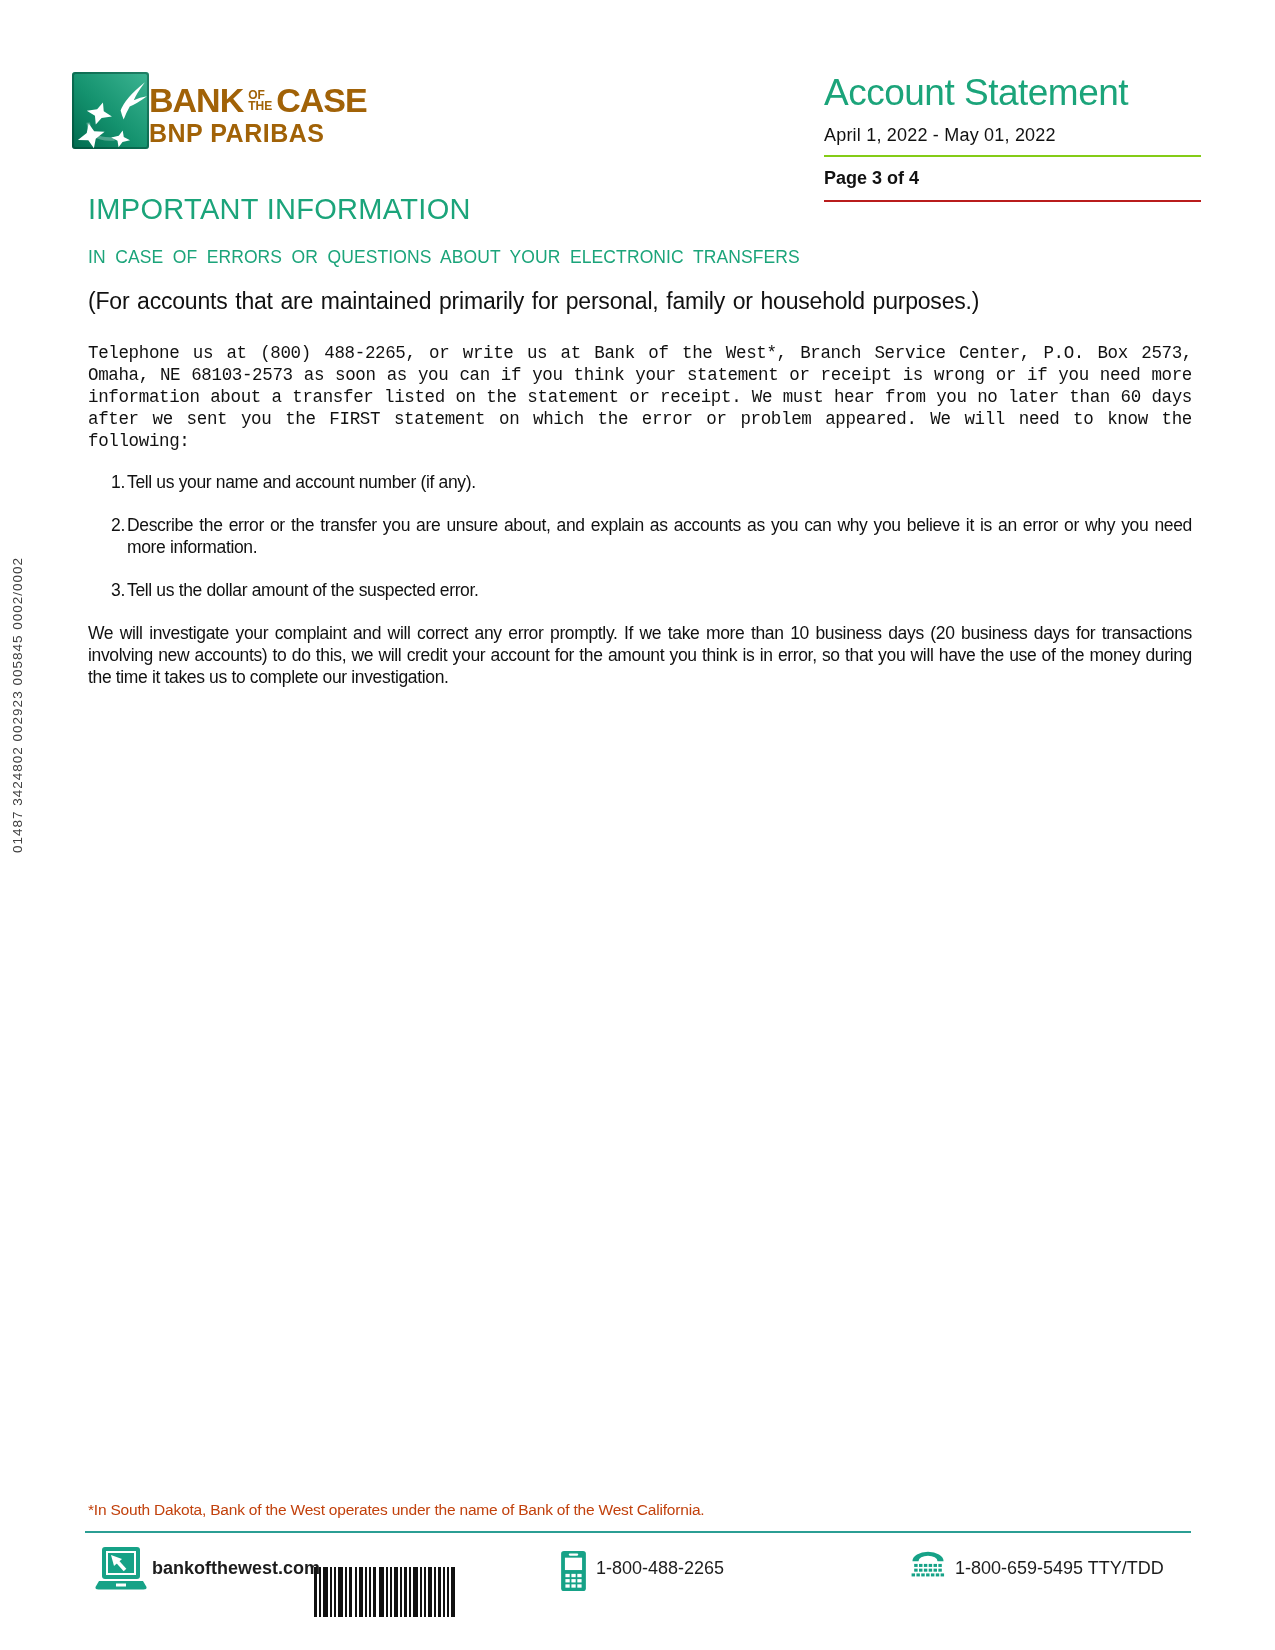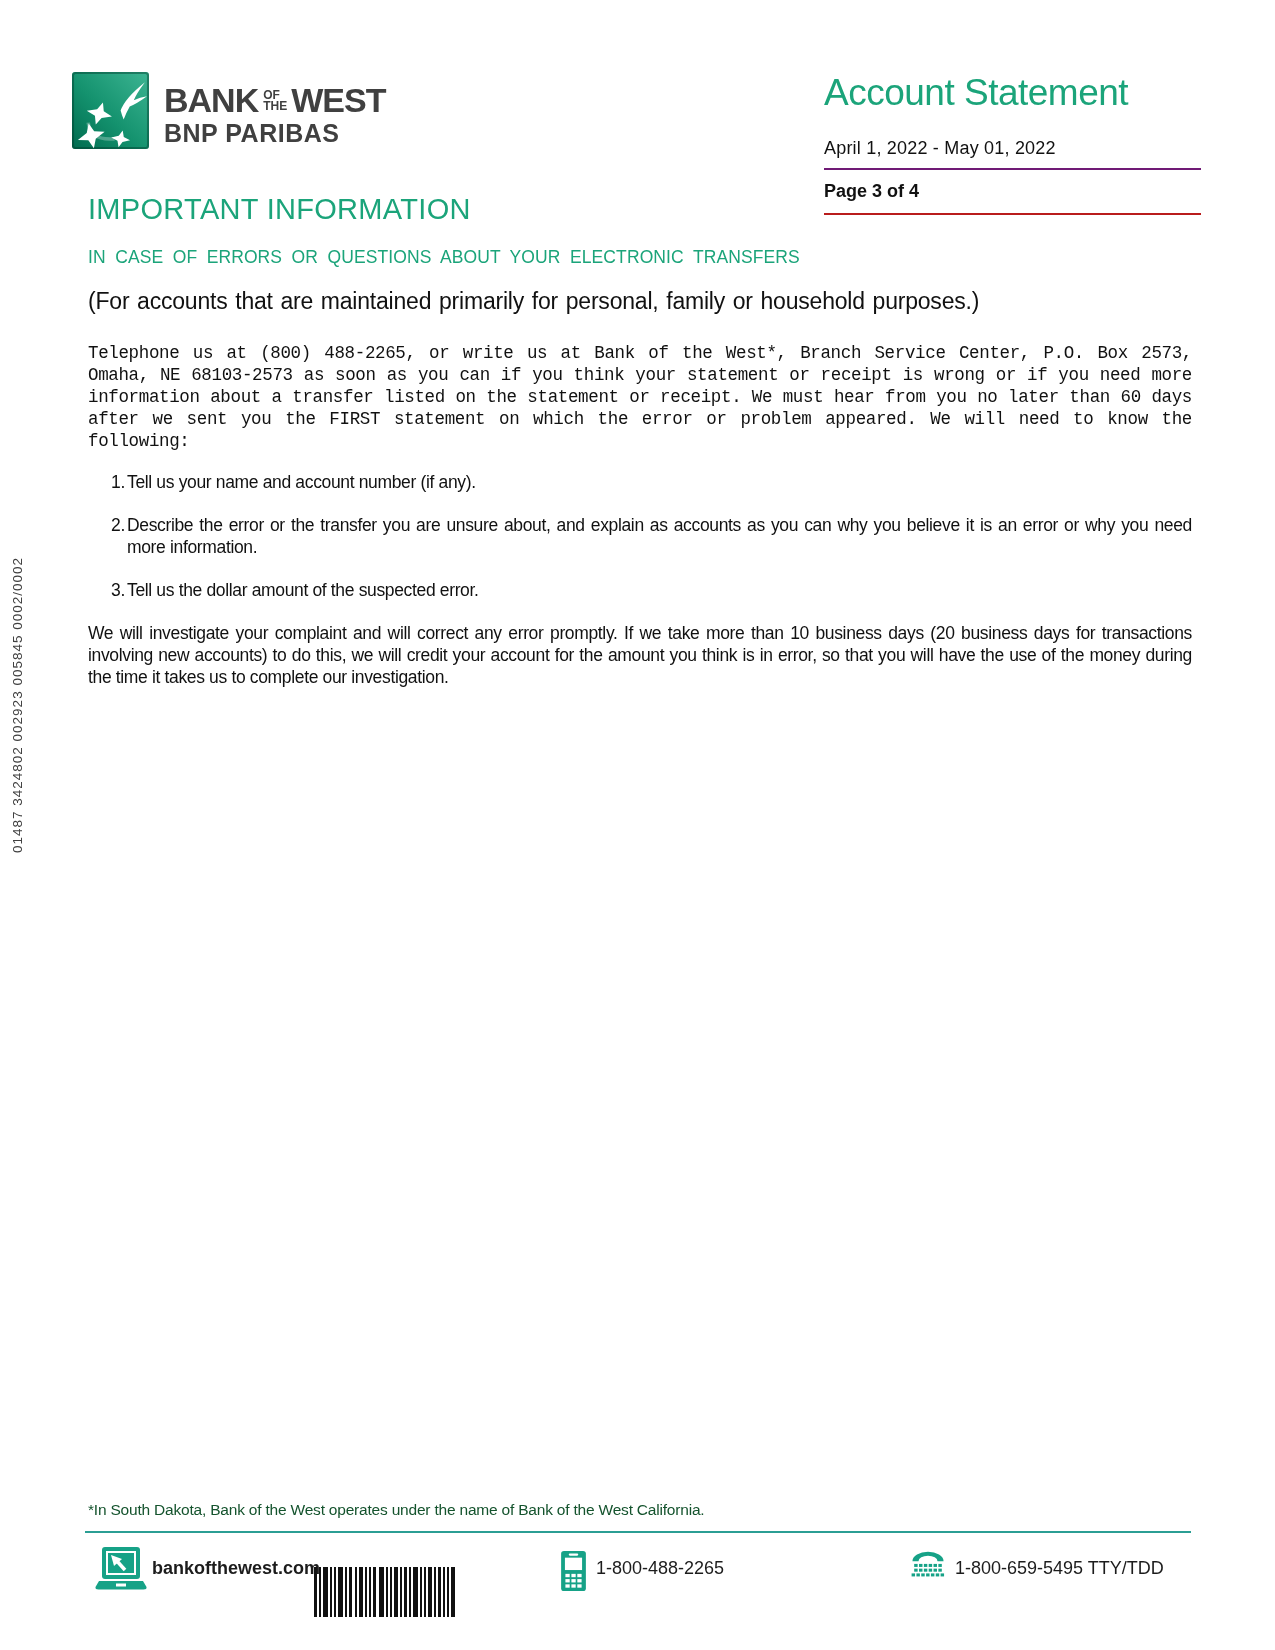--- a/index.html
+++ b/index.html
@@ -7,29 +7,29 @@
   body { font-family:"Liberation Sans", sans-serif; }
   .page {
     position:relative; width:1275px; height:1650px;
     background:#ffffff; color:#111; overflow:hidden; margin:0 auto;
   }
 
   
   .logo-row { position:absolute; left:72px; top:72px; display:flex; align-items:flex-start; }
   .logo-square { width:77px; height:77px; }
   .logo-square svg { display:block; }
-  .logo-text { margin-left:15px; padding-top:11px; color:#404040; }
+  .logo-text { padding-top:11px; color:#a16207; }
   .bank-line { display:flex; align-items:center; font-weight:bold; font-size:34px; letter-spacing:-1px; line-height:1; }
   .ofthe { display:flex; flex-direction:column; justify-content:center; font-size:12px; letter-spacing:0; line-height:0.95; margin:2px 4px 0 5px; }
   .bnp-line { font-weight:bold; font-size:25px; letter-spacing:0.5px; margin-top:4px; line-height:1; }
 
   
   .stmt-header { position:absolute; left:824px; top:74px; width:377px; }
   .stmt-title { color:#1ba47a; font-size:37px; font-weight:400; letter-spacing:-0.5px; line-height:1; }
-  .stmt-date { font-size:18px; margin-top:27px; padding-bottom:9px; border-bottom:2px solid #701a75; letter-spacing:0.2px; }
+  .stmt-date { font-size:18px; margin-top:14px; padding-bottom:9px; border-bottom:2px solid #84cc16; letter-spacing:0.2px; }
   .stmt-page { font-size:18px; font-weight:bold; margin-top:11px; padding-bottom:11px; border-bottom:2px solid #b91c1c; }
 
   
   .vertical-code {
     position:absolute; left:17px; top:705px;
     transform:translate(-50%,-50%) rotate(-90deg);
     white-space:nowrap; font-size:13.5px; letter-spacing:1px; color:#3f3f3f;
   }
 
   
@@ -39,21 +39,21 @@
   .subsection-note { font-size:23px; margin-top:20px; word-spacing:1.5px; letter-spacing:-0.2px; }
   .body-par { font-size:17.5px; line-height:22px; text-align:justify; letter-spacing:-0.35px; }
   .par-1 { margin-top:27px;font-family:Liberation Mono, monospace; }
   .num-list { margin-top:19px; }
   .list-item { display:flex; padding-left:23px; margin-bottom:21px; }
   .item-number { flex:none; width:16px; font-size:17.5px; line-height:22px; letter-spacing:-0.35px; }
   .item-text { flex:1; font-size:17.5px; line-height:22px; text-align:justify; letter-spacing:-0.35px; }
   .par-2 { margin-top:20px; }
 
   
-  .footnote { position:absolute; left:88px; top:1501px; font-size:15.5px; color:#14532d; letter-spacing:-0.2px; }
+  .footnote { position:absolute; left:88px; top:1501px; font-size:15.5px; color:#c2410c; letter-spacing:-0.2px; }
   .footer-rule { position:absolute; left:85px; top:1531px; width:1106px; height:2px; background:#2b9e94; }
   .footer-item { position:absolute; display:block; }
   .laptop-icon { left:95px; top:1547px; }
   .website-label { left:152px; top:1558px; font-size:18px; font-weight:bold; color:#1c1c1c; }
   .barcode { left:314px; top:1567px; }
   .phone-icon { left:561px; top:1551px; }
   .phone-label { left:596px; top:1558px; font-size:18px; color:#1c1c1c; }
   .tty-icon { left:909px; top:1550px; }
   .tty-label { left:955px; top:1558px; font-size:18px; color:#1c1c1c; }
 </style>
@@ -85,21 +85,21 @@
         <path transform="translate(48,66) rotate(14) scale(0.85)" d="M0 -10 L3 -3 L11 -1 L3 3 L0 10 L-3 3 L-11 1 L-3 -3 Z" fill="#fff"></path>
       </svg>
     </div>
     <div class="logo-text">
       <div class="bank-line">
         <span>BANK</span>
         <span class="ofthe">
           <span>OF</span>
           <span>THE</span>
         </span>
-        <span>WEST</span>
+        <span>CASE</span>
       </div>
       <div class="bnp-line">BNP PARIBAS</div>
     </div>
   </div>
 
   <div class="stmt-header">
     <div class="stmt-title">Account Statement</div>
     <div class="stmt-date">April 1, 2022 - May 01, 2022</div>
     <div class="stmt-page">Page 3 of 4</div>
   </div>

